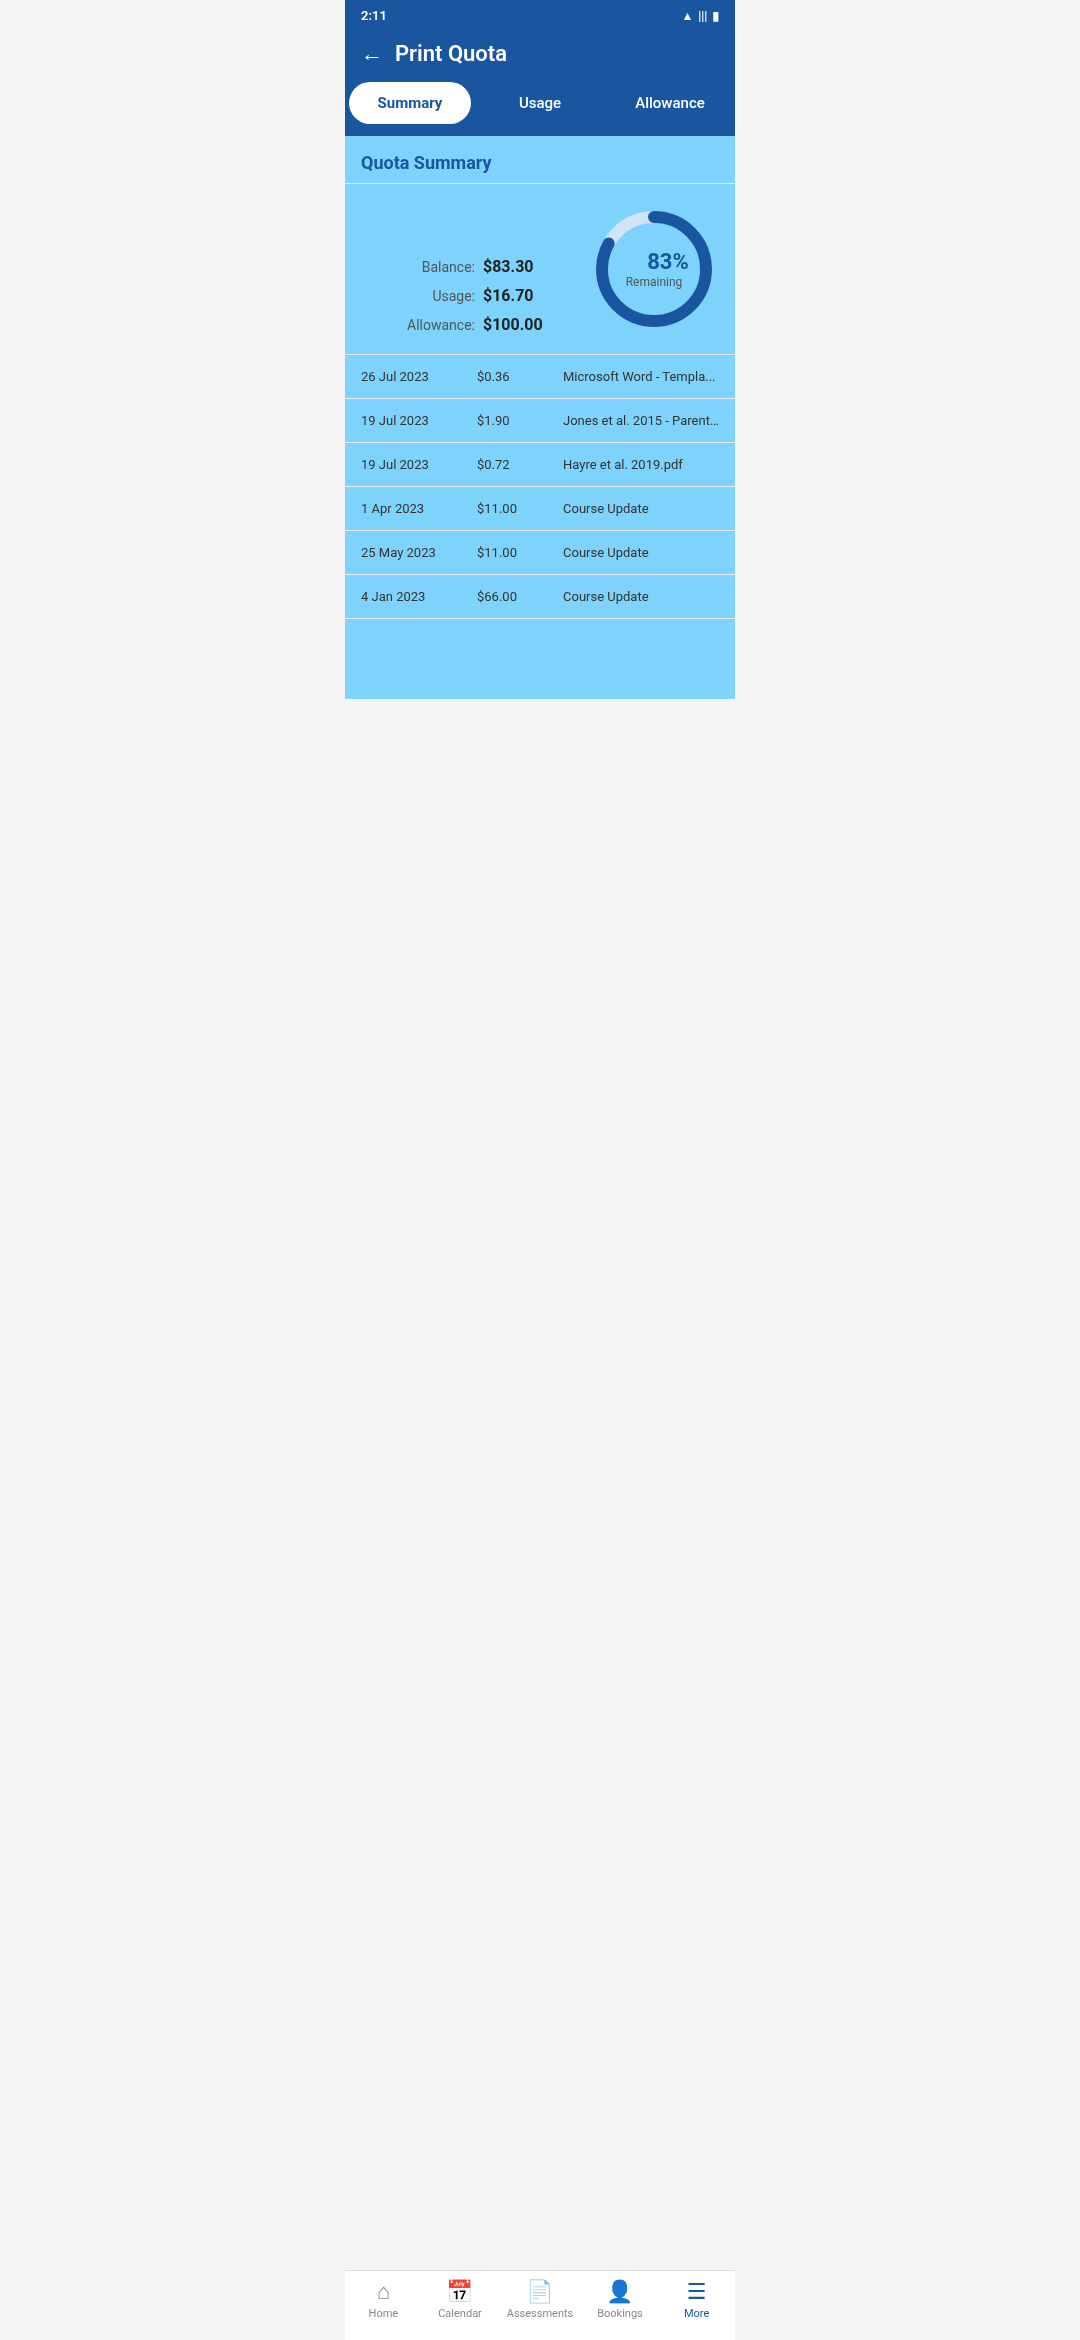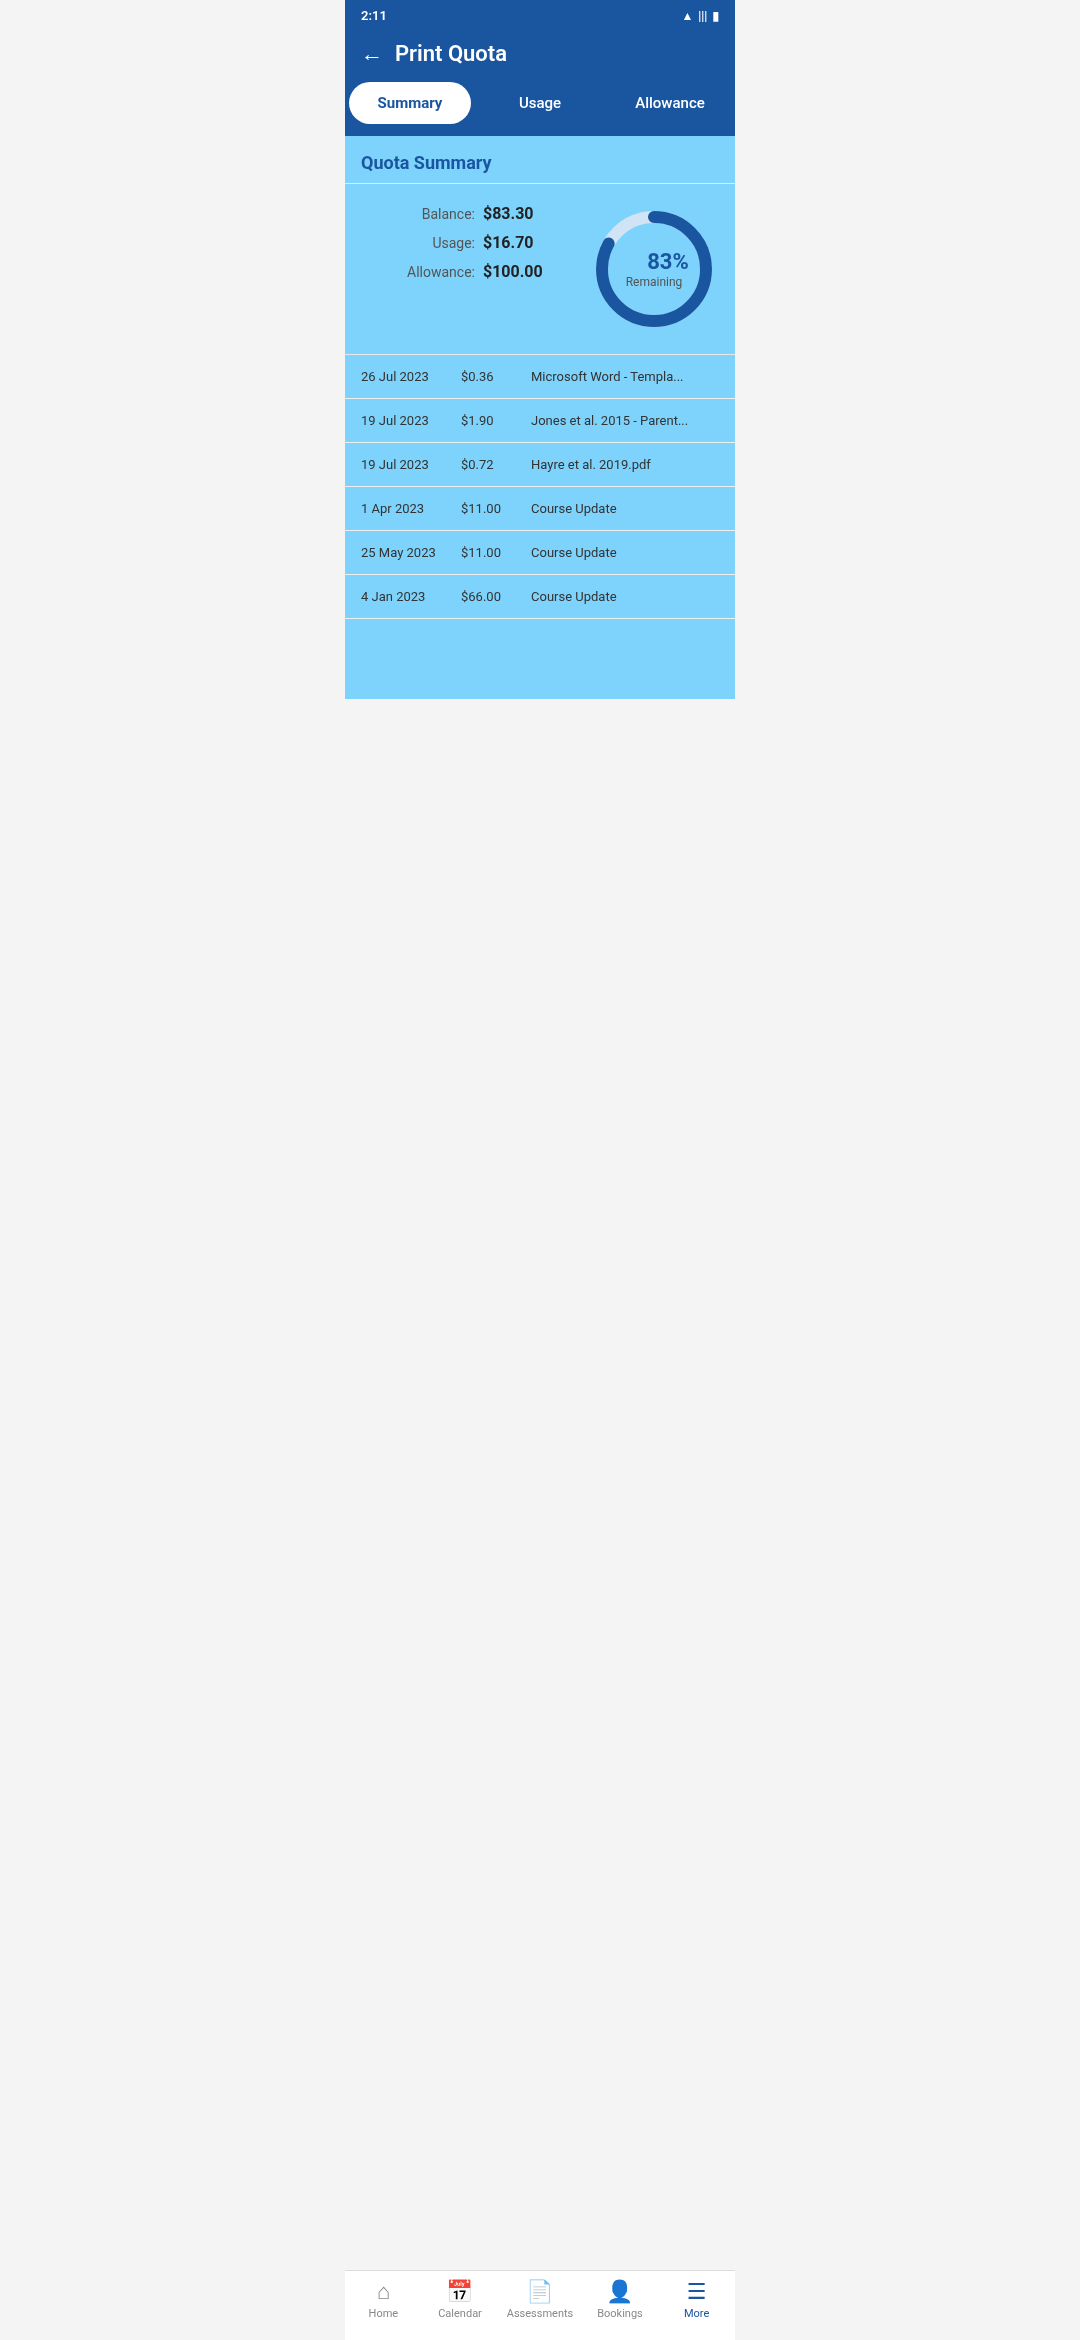--- a/index.html
+++ b/index.html
@@ -94,21 +94,21 @@
     }
     .section-title {
       font-size: 18px;
       font-weight: 700;
       color: #1a56a0;
     }
 
     
     .quota-card {
       display: flex;
-      align-items: flex-start;
+      align-items: flex-end;
       justify-content: space-between;
       padding: 20px 16px 20px 40px;
       border-bottom: 1px solid #e8e8e8;
       gap: 38px;
     }
     .quota-stats {
       display: flex;
       flex-direction: column;
       gap: 10px;
     }
@@ -167,21 +167,21 @@
       font-weight: 700;
       color: #1a56a0;
     }
 
     
     .data-row {
       display: flex;
       align-items: center;
       padding: 14px 16px;
       border-bottom: 1px solid #eeeeee;
-      gap: 0;
+      gap: 16px;
     }
     .row-date {
       font-size: 13px;
       color: #333;
       min-width: 100px;
     }
     .row-amount {
       font-size: 13px;
       color: #333;
       min-width: 70px;

